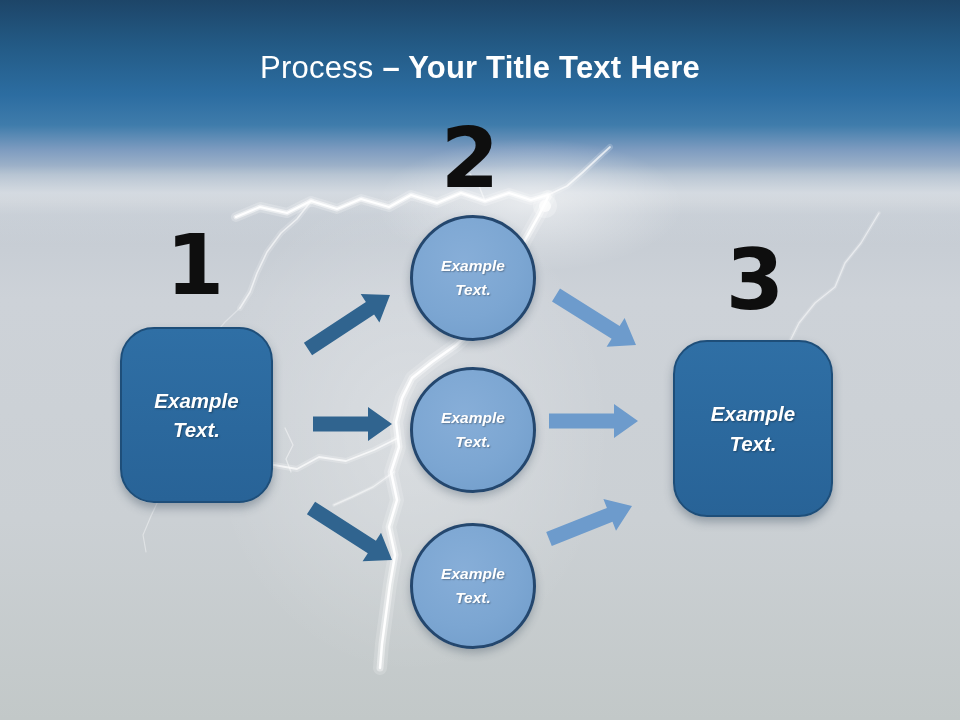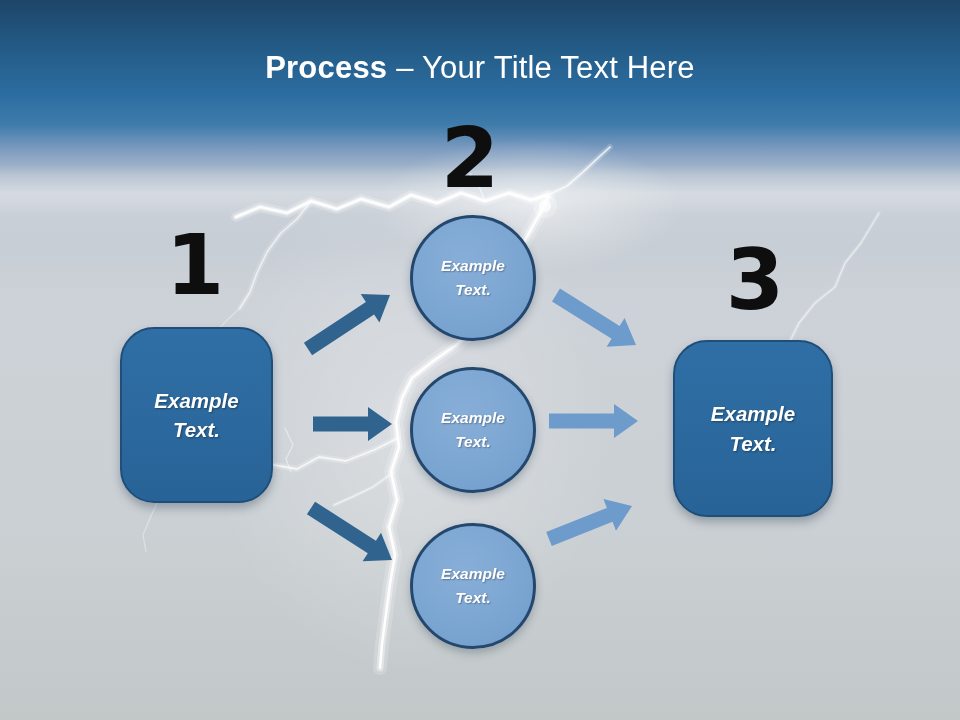--- a/index.html
+++ b/index.html
@@ -15,22 +15,22 @@
       linear-gradient(180deg, rgba(255,255,255,0) 165px, rgba(255,255,255,0.35) 193px, rgba(235,240,246,0.12) 215px, rgba(255,255,255,0) 245px),
       linear-gradient(180deg, #1d4568 0px, #235a85 45px, #2c6da1 95px, #3f7cab 125px, #7e9cc0 150px, #aebdcd 175px, #c3cad2 200px, #cdd2d8 300px, #cbd0d4 520px, #c2c8c8 720px);
   }
   svg.fx{position:absolute;inset:0;pointer-events:none;}
   .bolt{stroke:#fff;fill:none;stroke-linejoin:round;stroke-linecap:round;}
 
   .title{
     position:absolute;left:0;right:0;top:50px;text-align:center;
     color:#fff;font-size:31px;letter-spacing:0.2px;white-space:nowrap;
   }
-  .title .t-b{font-weight:700;}
-  .title .t-r{font-weight:400;margin-left:9px;}
+  .title .t-b{font-weight:400;}
+  .title .t-r{font-weight:700;margin-left:9px;}
 
   .num{
     position:absolute;width:120px;text-align:center;line-height:1;
     font-family:"DejaVu Sans",sans-serif;font-weight:800;font-size:84px;color:#0e0e0e;
   }
   .n1{left:135px;top:223px;}
   .n2{left:410px;top:116px;}
   .n3{left:695px;top:238px;}
 
   .box{

